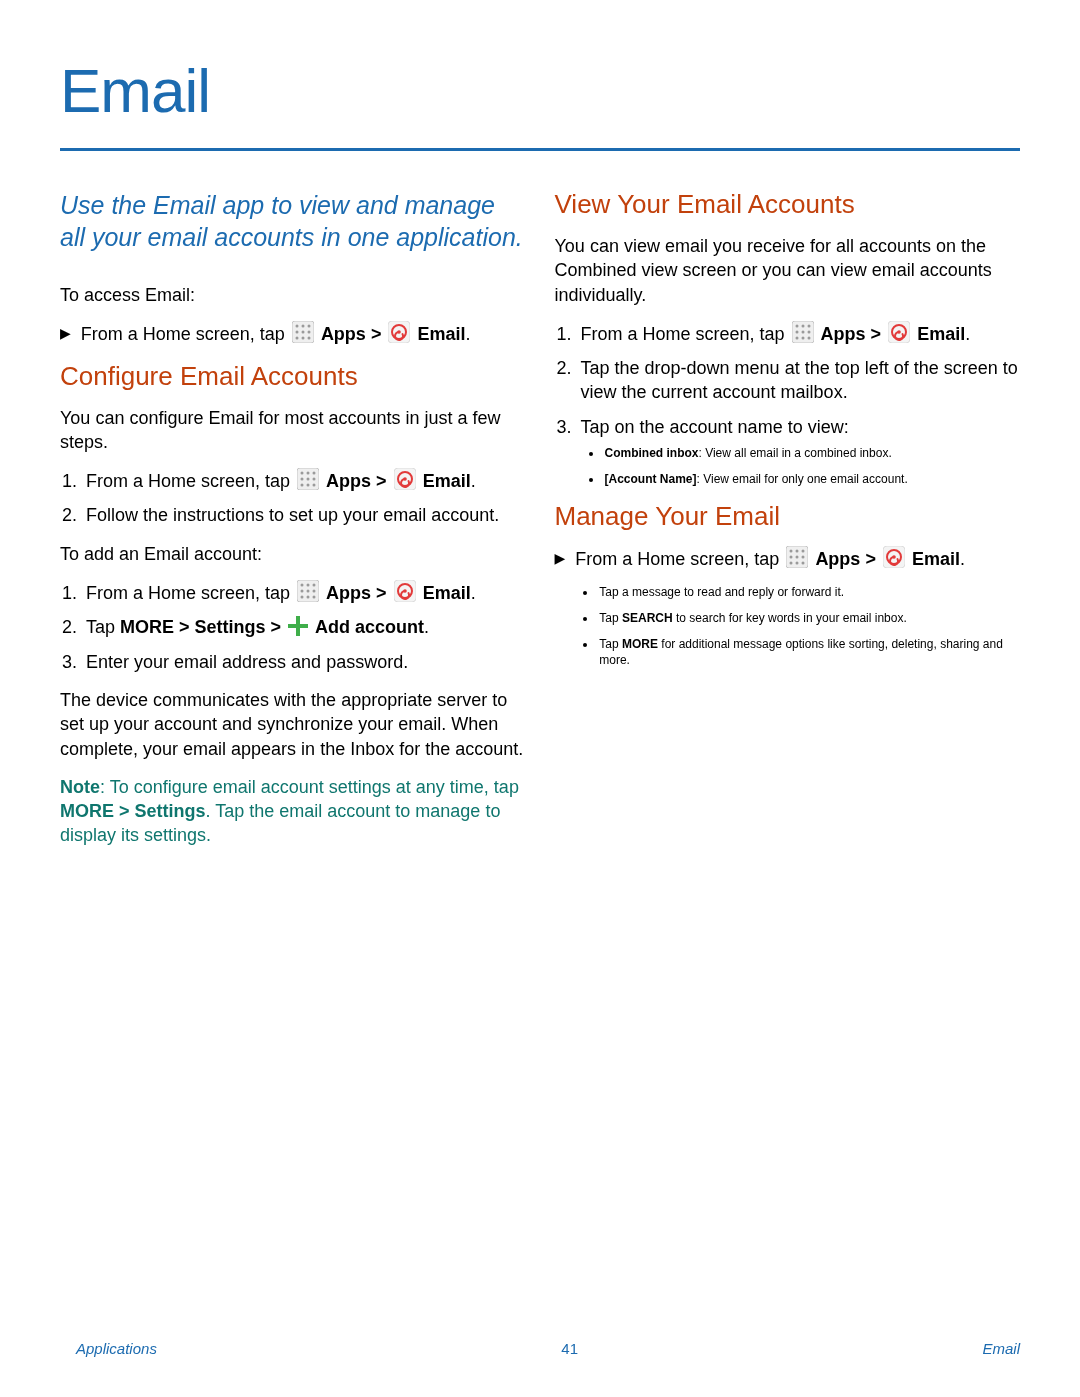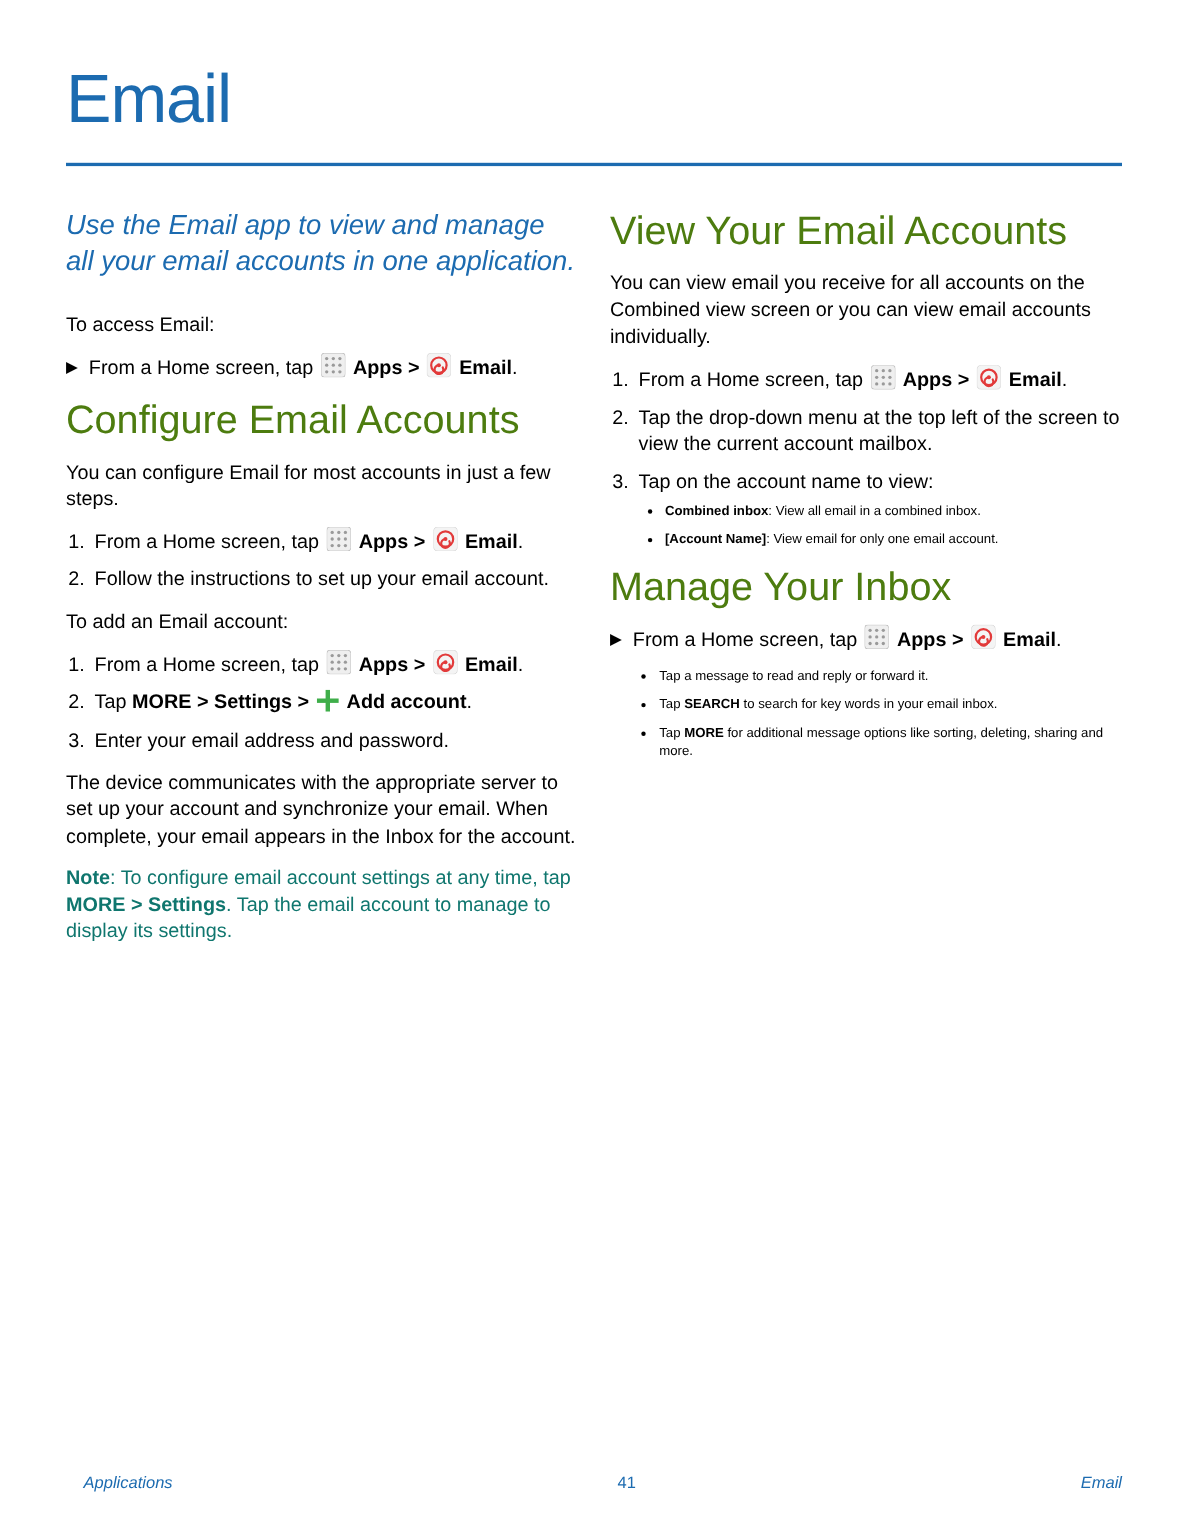--- a/index.html
+++ b/index.html
@@ -35,22 +35,22 @@
   }
   .intro {
     font-style: italic;
     color: #1c6bb0;
     font-size: 25px;
     line-height: 1.28;
     margin-bottom: 30px;
     font-weight: 400;
   }
   .h2 {
-    color: #4d7c0f;
-    font-size: 36px;
+    color: #c2410c;
+    font-size: 26px;
     font-weight: 400;
     margin-top: 10px;
     margin-bottom: 14px;
   }
   .body-p {
     font-size: 18px;
     line-height: 1.35;
     margin-bottom: 14px;
   }
   ol.steps {
@@ -233,21 +233,21 @@
       <li>Tap the drop-down menu at the top left of the screen to view the current account mailbox.</li>
       <li>
         <span>Tap on the account name to view:</span>
         <ul class="bullets">
           <li><span class="bold">Combined inbox</span><span>: View all email in a combined inbox.</span></li>
           <li><span class="bold">[Account Name]</span><span>: View email for only one email account.</span></li>
         </ul>
       </li>
     </ol>
 
-    <h2 class="h2">Manage Your Inbox</h2>
+    <h2 class="h2">Manage Your Email</h2>
 
     <div class="arrow-line">
       <span class="arrow-bullet">▶</span>
       <span class="arrow-content">
         <span>From a Home screen, tap </span><span class="icon apps-icon"><svg width="22" height="22">
               <use href="#svg-apps"></use>
             </svg></span>
         <span class="bold">Apps</span><span class="bold"> &gt; </span><span class="icon email-icon"><svg width="22" height="22">
               <use href="#svg-email"></use>
             </svg></span>

